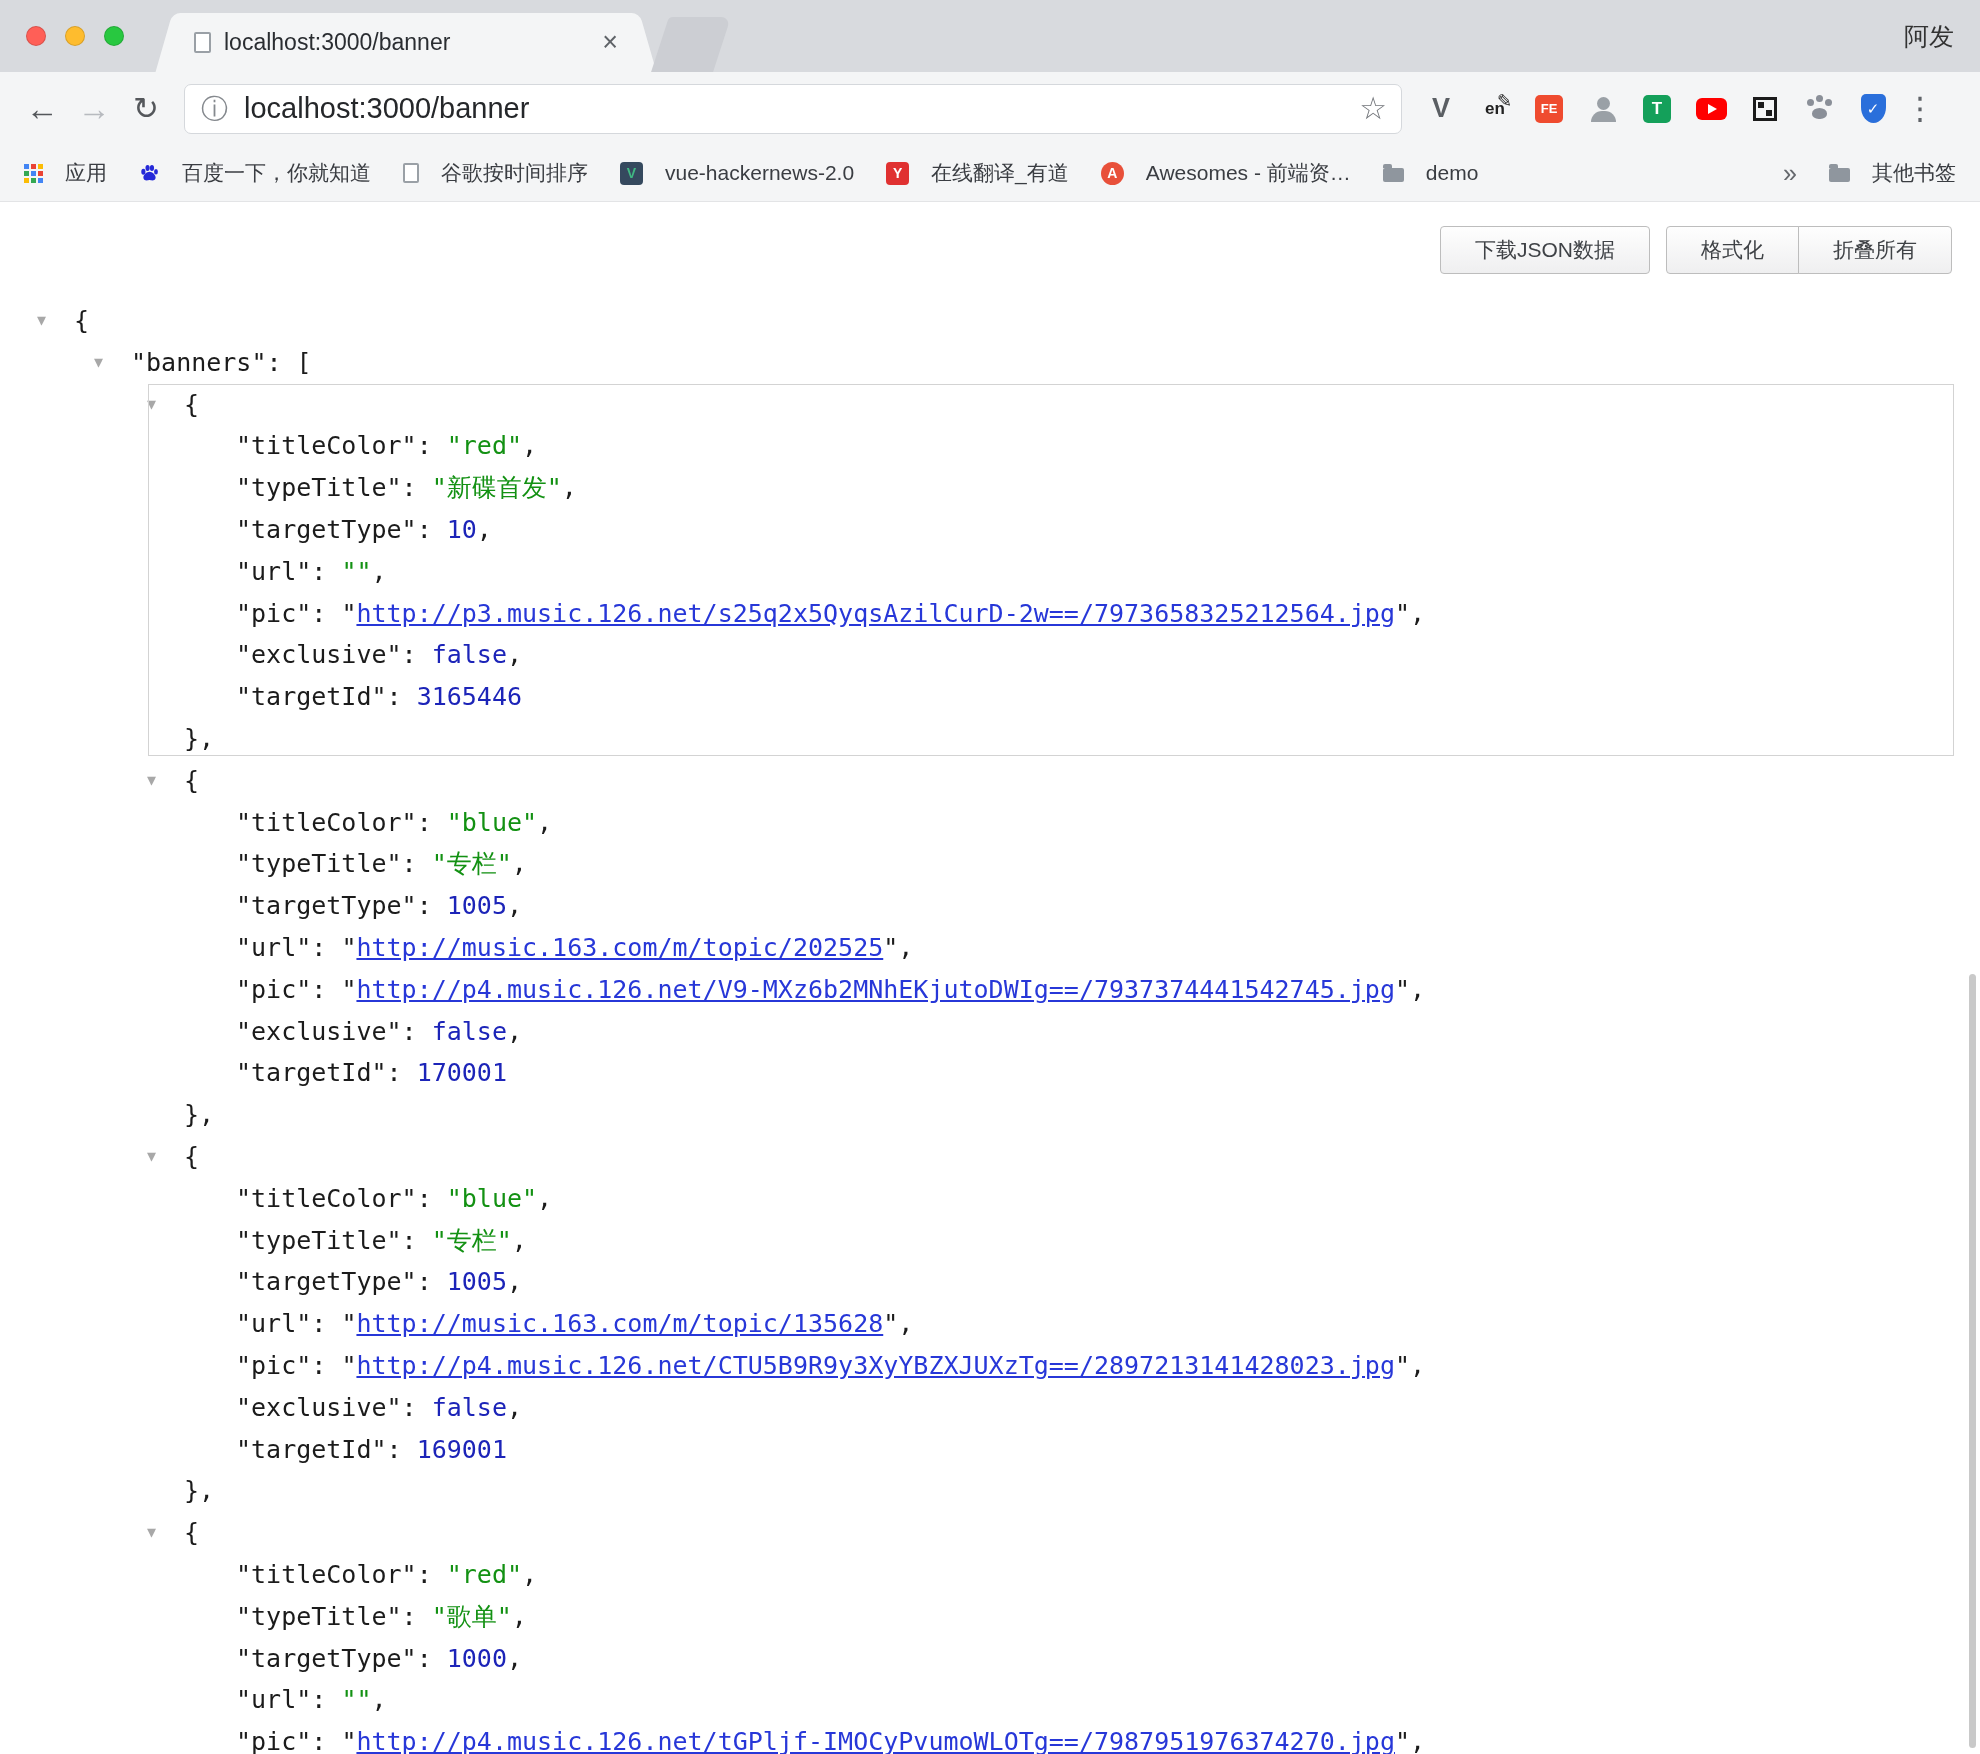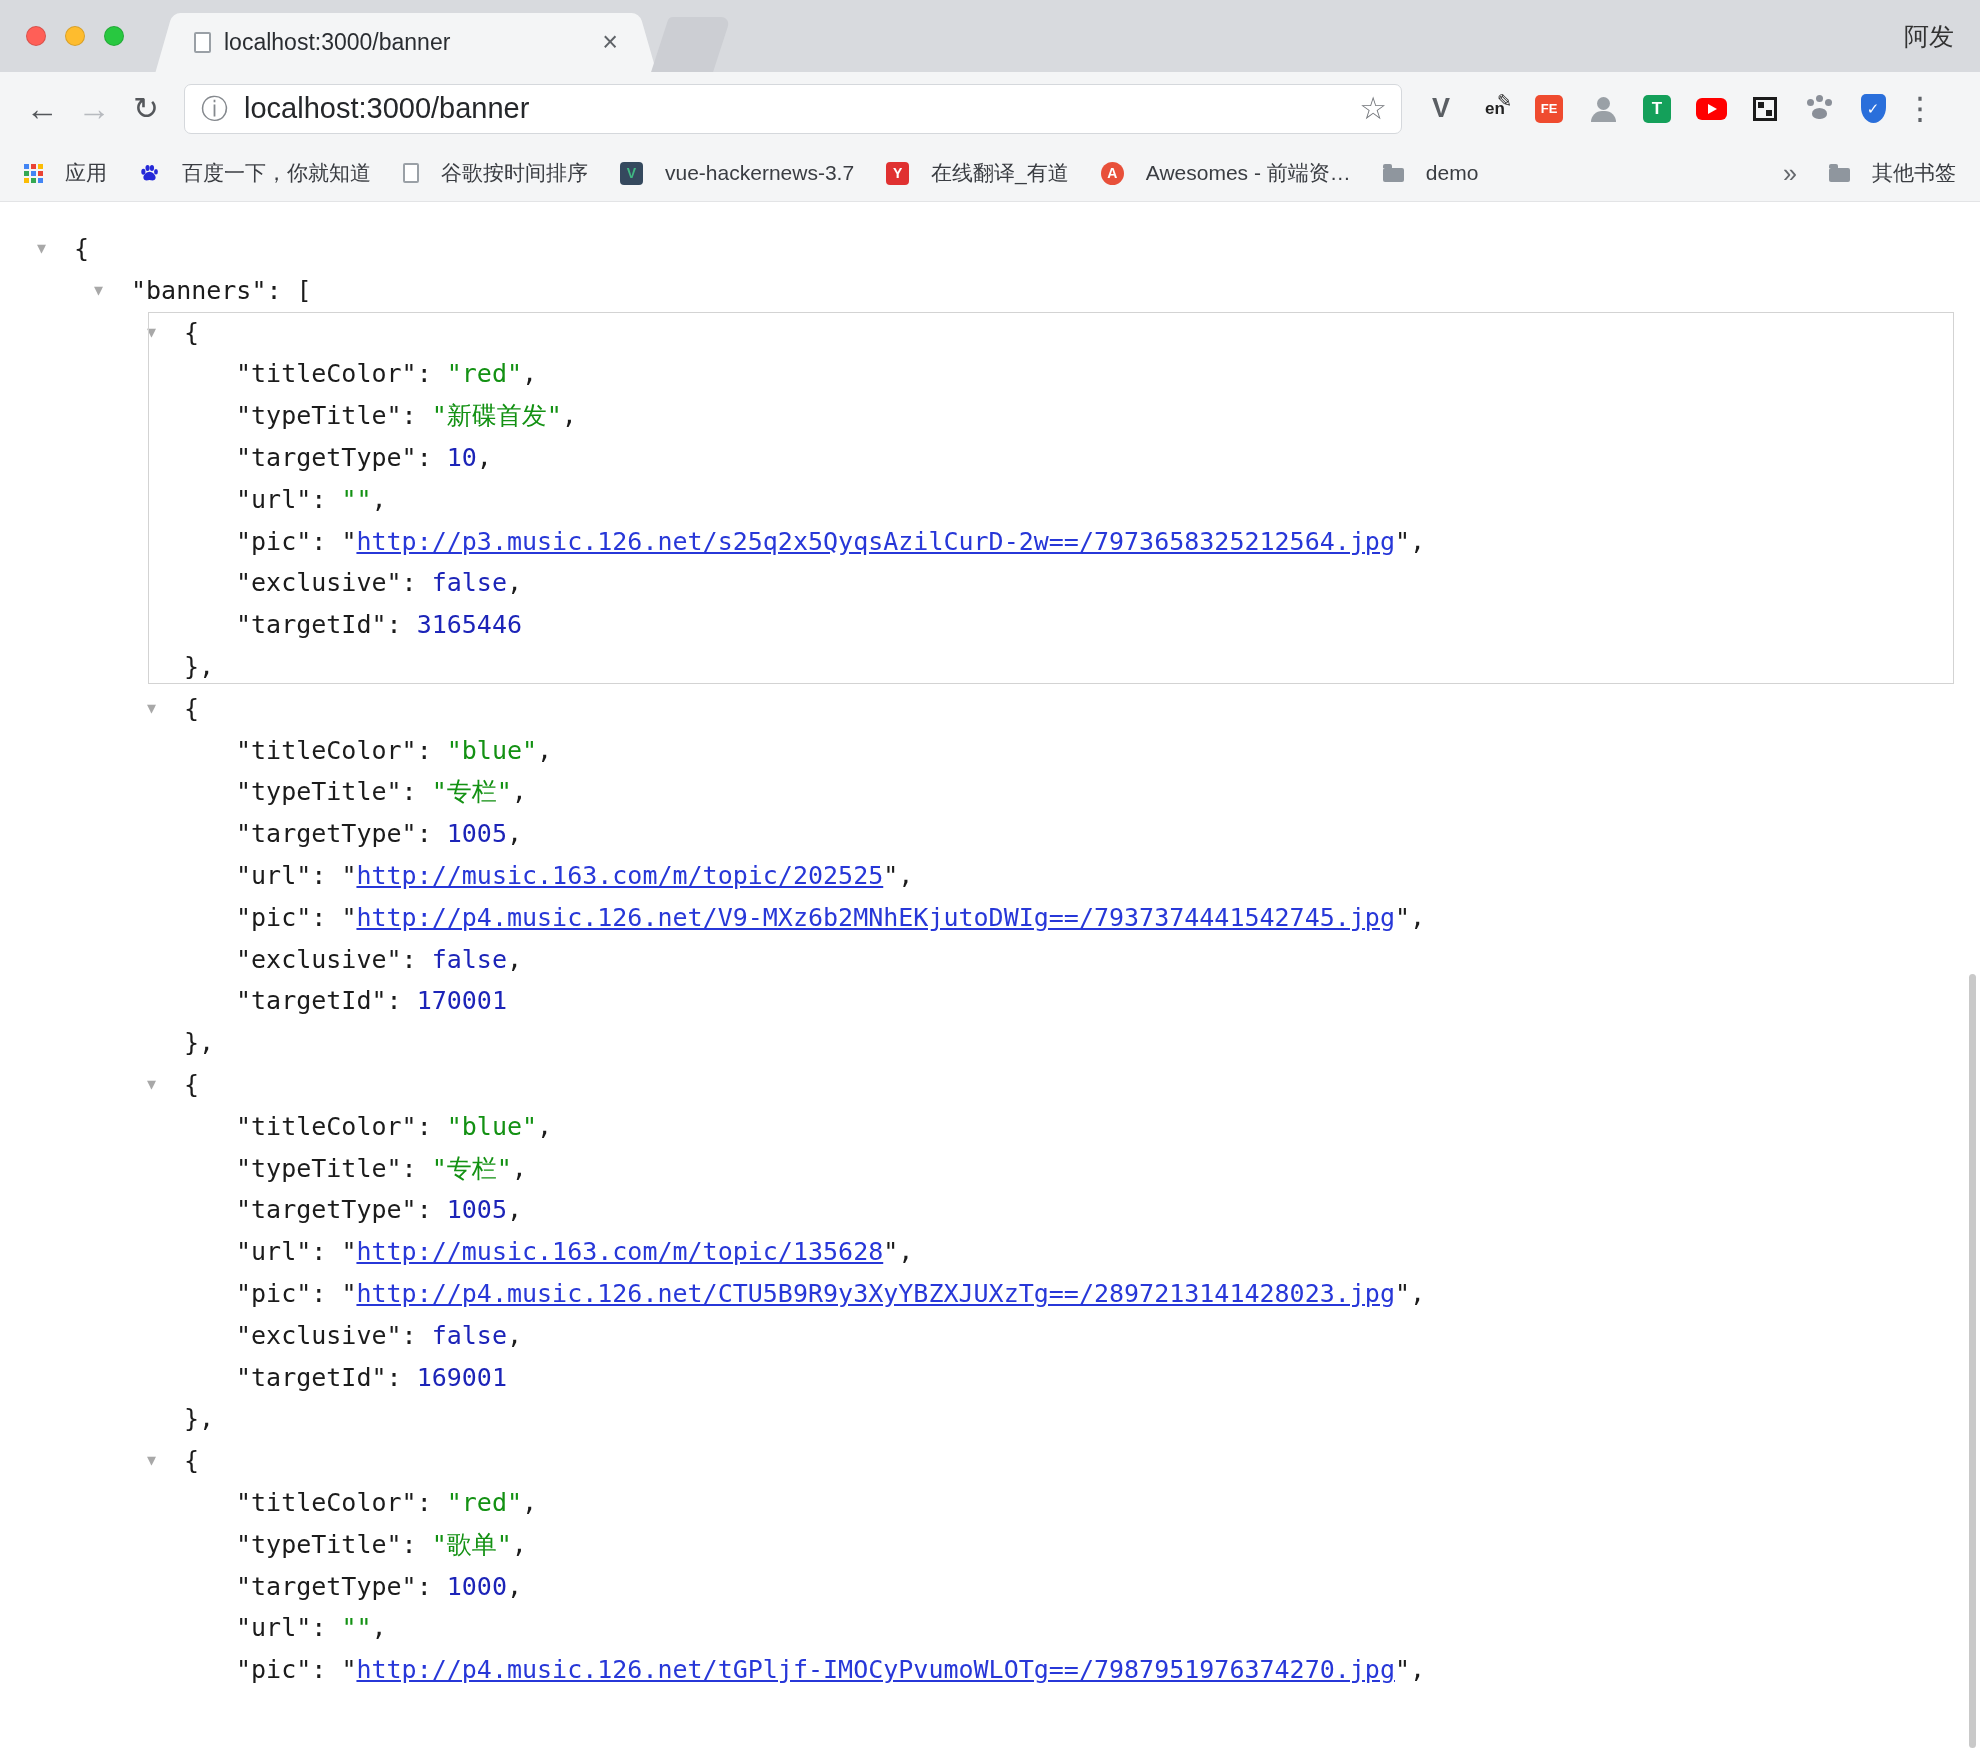--- a/index.html
+++ b/index.html
@@ -192,21 +192,21 @@
         </g>
       </svg>
       <span>百度一下，你就知道</span>
     </span>
     <span class="bm">
       <span class="bm-doc"></span>
       <span>谷歌按时间排序</span>
     </span>
     <span class="bm">
       <span class="tile vue">V</span>
-      <span>vue-hackernews-3.7</span>
+      <span>vue-hackernews-2.0</span>
     </span>
     <span class="bm">
       <span class="tile yd">Y</span>
       <span>在线翻译_有道</span>
     </span>
     <span class="bm">
       <span class="circ aw">A</span>
       <span>Awesomes - 前端资…</span>
     </span>
     <span class="bm">
@@ -214,20 +214,27 @@
       <span>demo</span>
     </span>
     <span class="bm-overflow">»</span>
     <span class="bm">
       <span class="folder"></span>
       <span>其他书签</span>
     </span>
   </div>
 
   <div class="content">
+    <div class="actions">
+      <button>下载JSON数据</button>
+      <span class="seg">
+        <button>格式化</button>
+        <button>折叠所有</button>
+      </span>
+    </div>
     <div class="json-tree">
         <div class="jline L0"><span class="tri">▼</span><span class="jpn">{</span></div>
         <div class="jline L1"><span class="tri">▼</span><span class="jkey">"banners"</span><span class="jpn">: </span><span class="jpn">[</span></div>
         <div class="jobj hl">
           <div class="jline L2"><span class="tri">▼</span><span class="jpn">{</span></div>
           <div class="jline L3"><span class="jkey">"titleColor"</span><span class="jpn">: </span><span class="jstr">"red"</span><span class="jpn">,</span></div>
           <div class="jline L3"><span class="jkey">"typeTitle"</span><span class="jpn">: </span><span class="jstr">"新碟首发"</span><span class="jpn">,</span></div>
           <div class="jline L3"><span class="jkey">"targetType"</span><span class="jpn">: </span><span class="jnum">10</span><span class="jpn">,</span></div>
           <div class="jline L3"><span class="jkey">"url"</span><span class="jpn">: </span><span class="jstr">""</span><span class="jpn">,</span></div>
           <div class="jline L3"><span class="jkey">"pic"</span><span class="jpn">: </span><span class="jpn">"</span><a class="jlink">http://p3.music.126.net/s25q2x5QyqsAzilCurD-2w==/7973658325212564.jpg</a><span class="jpn">"</span><span class="jpn">,</span></div>

